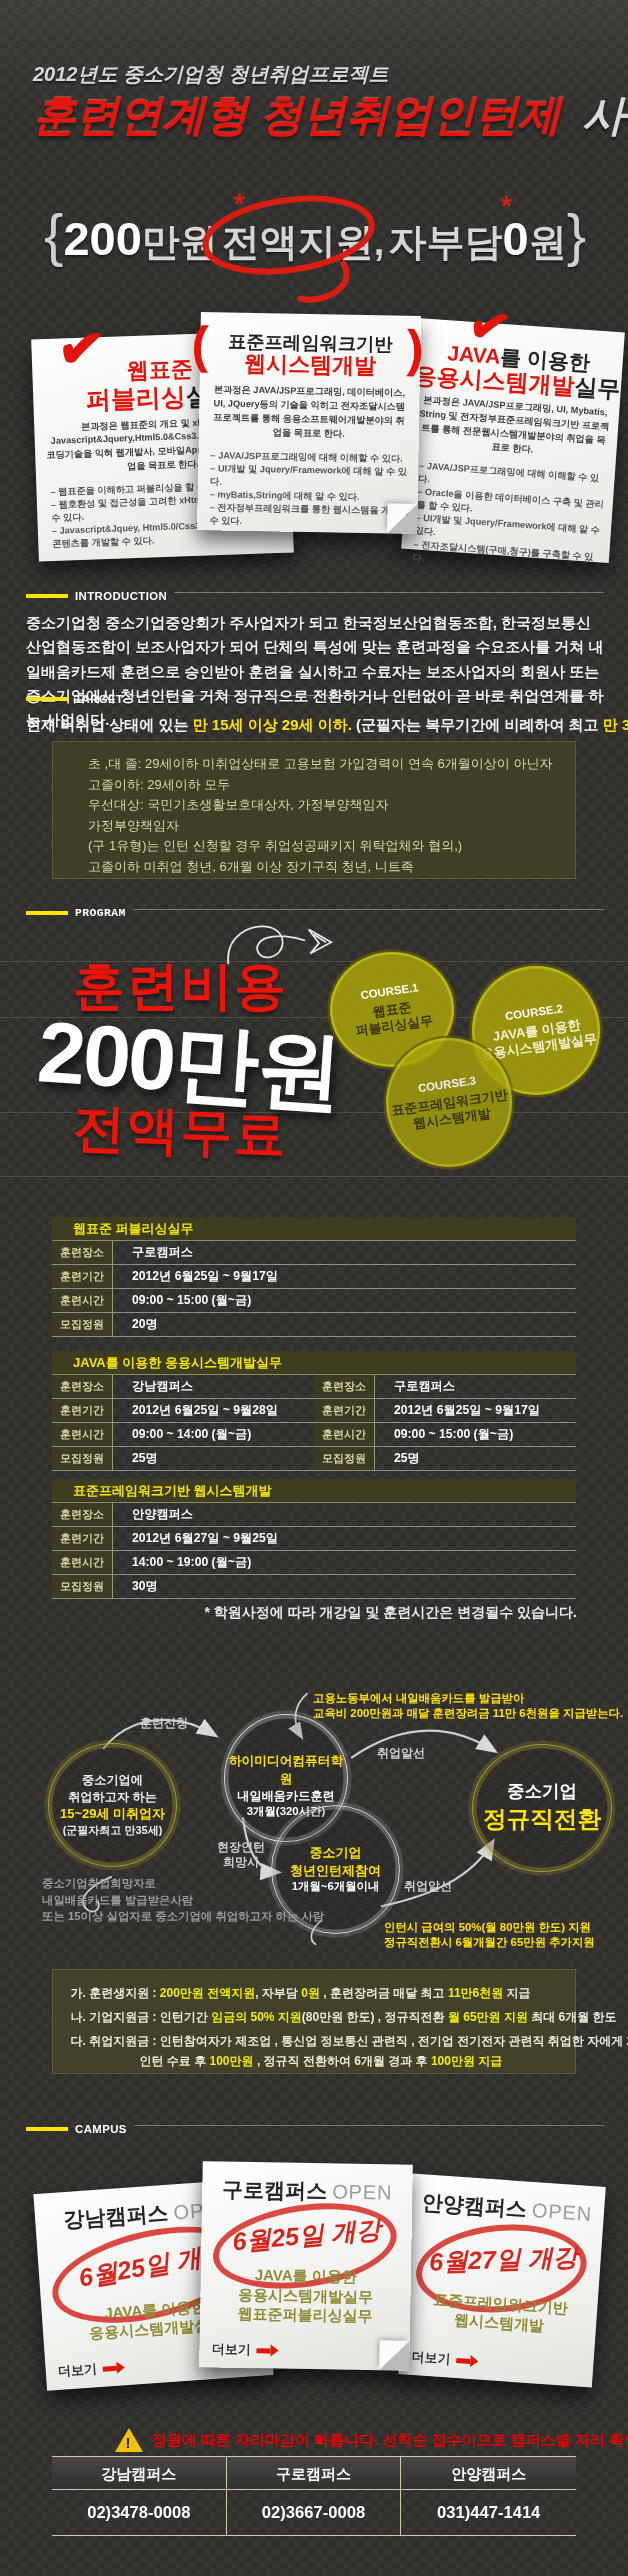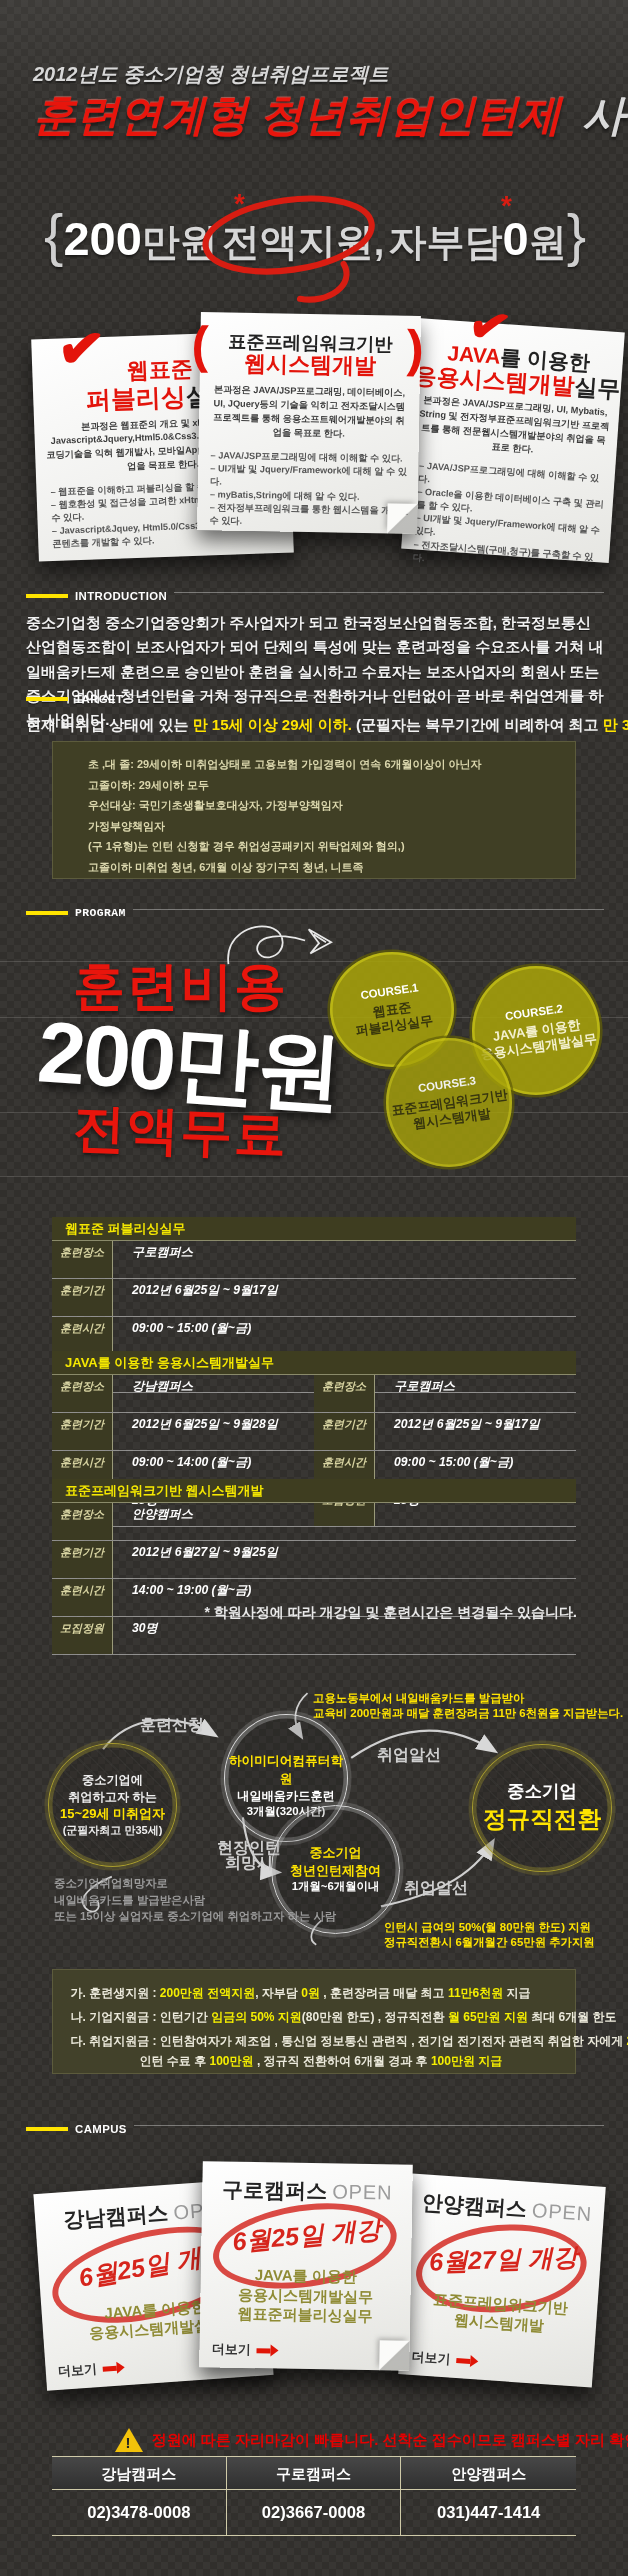--- a/index.html
+++ b/index.html
@@ -48,21 +48,21 @@
   .sec-head .bar { width:42px; height:4.4px; background:#ffe400; }
   .sec-head .lbl { color:#fff; font-weight:700; font-size:11.4px; letter-spacing:0.4px; }
   .sec-head .line { flex:1; height:0.9px; background:rgba(255,255,255,0.35); margin-top:-7px; }
 
   .intro-text { left:26px; top:611px; width:578px; font-size:15px; font-weight:700; color:#f2f2f2; line-height:1.62;
     text-shadow:0 0.9px 0.9px rgba(0,0,0,0.6); }
   .target-line { left:26px; top:716px; width:594px; font-size:15px; font-weight:700; color:#f2f2f2; white-space:nowrap; }
   .yhl { color:#ffe400; }
   .olive-box { left:52px; top:741px; width:524px; height:138px; background:#403f25; border:0.9px solid #5c5b3c;
     padding:12.2px 17.5px 0 35px; }
-  .olive-box div { font-size:11px; font-weight:700; color:#dbd7ad; line-height:20.5px; }
+  .olive-box div { font-size:13px; font-weight:400; color:#dbd7ad; line-height:20.5px; }
 
   
   .rule { position:absolute; left:0; width:629px; height:0.9px; background:rgba(255,255,255,0.14); }
   .big1 { left:73px; top:952px; font-size:52px; font-weight:900; color:#e8150c; letter-spacing:1.7px;
     text-shadow:0 2.6px 4.4px rgba(0,0,0,0.5); }
   .big2 { left:38px; top:994px; font-size:86px; font-weight:900; color:#fff; letter-spacing:-2.6px;
     transform:rotate(4deg); transform-origin:left center; text-shadow:4.4px 6.1px 8.7px rgba(0,0,0,0.6); white-space:nowrap; }
   .big3 { left:73px; top:1097px; font-size:52px; font-weight:900; color:#e8150c; letter-spacing:1.7px;
     transform:rotate(2deg); text-shadow:0 2.6px 4.4px rgba(0,0,0,0.5); }
   .pcircle { position:absolute; border-radius:50%; background:rgba(166,162,10,0.88);
@@ -70,32 +70,32 @@
     display:flex; align-items:center; justify-content:center; text-align:center; }
   .ptext { transform:rotate(-8deg); line-height:1.25; }
   .pc-no { color:#fff; font-weight:700; font-size:11.4px; margin-bottom:3.5px; }
   .pc-name { font-weight:800; font-size:13px; }
   .pc-dark .pc-name { color:#38360d; }
   .pc-light .pc-name { color:#f4f1d0; }
 
   
   .stable { position:absolute; left:52px; width:524px; }
   .thead { height:23.6px; background:#3e3d20; border-bottom:0.9px solid #8a8a6a; color:#f5e800; font-weight:800;
-    font-size:13px; line-height:23.6px; padding-left:13px; }
-  .trow { display:flex; height:38px; border-bottom:0.9px solid rgba(255,255,255,0.45);font-style:italic; }
+    font-size:13px; line-height:23.6px; padding-left:21px; }
+  .trow { display:flex; height:24px; border-bottom:0.9px solid rgba(255,255,255,0.45); }
   .lcell { width:61px; background:#3b3a22; color:#d8d4a2; font-size:11px; font-weight:700; text-align:center;
     line-height:23px; border-right:0.9px solid #9a9a7a; }
   .vcell { flex:1; color:#fff; font-size:12.2px; font-weight:700; line-height:23px; padding-left:19px; white-space:nowrap; }
   .half { width:262px; float:left; }
   .note { left:0; top:1604px; width:577px; text-align:right; font-size:14px; font-weight:700; color:#e8e8e8; }
 
   
   .ynote { position:absolute; font-size:11.4px; font-weight:700; color:#ffe400; line-height:15px; }
   .gnote { position:absolute; font-size:11.4px; font-weight:700; color:#9a9a9a; line-height:16.6px; }
-  .alabel { position:absolute; font-size:16px; font-weight:700; color:#cfcfcf; }
+  .alabel { position:absolute; font-size:12px; font-weight:700; color:#cfcfcf; }
   .dcircle { position:absolute; border-radius:50%; display:flex; align-items:center; justify-content:center;
     text-align:center; }
   .ring-y { border:1.7px solid #a99d2e; box-shadow:inset 0 0 0 3.5px rgba(169,157,46,0.35), 0 0 0 3.5px rgba(169,157,46,0.22);
     background:repeating-linear-gradient(45deg, rgba(255,255,255,0.03) 0 1.7px, transparent 1.7px 9.6px), rgba(30,29,22,0.25); }
   .ring-w { border:1.7px solid #d8d8d8; box-shadow:inset 0 0 0 3.5px rgba(216,216,216,0.3), 0 0 0 3.5px rgba(216,216,216,0.18);
     background:rgba(20,20,18,0.15); }
   .dcircle div { line-height:1.35; }
 
   
   .support-box { left:52px; top:1969px; width:524px; height:105px; background:#42412a; border:0.9px solid #5c5b3c;
@@ -410,21 +410,21 @@
       <div style="color:#fff; font-size:11.4px; font-weight:700;">1개월~6개월이내</div>
     </div>
   </div>
   <div class="dcircle ring-y" style="left:472px; top:1744px; width:140px; height:128px;">
     <div>
       <div style="color:#fff; font-size:17.5px; font-weight:800;">중소기업</div>
       <div style="color:#ffe400; font-size:23.6px; font-weight:900;">정규직전환</div>
     </div>
   </div>
 
-  <div class="gnote" style="left:54px; top:1875px;">
+  <div class="gnote" style="left:42px; top:1875px;">
     <div>중소기업취업희망자로</div>
     <div>내일배움카드를 발급받은사람</div>
     <div>또는 15이상 실업자로 중소기업에 취업하고자 하는 사람</div>
   </div>
   <div class="ynote" style="left:384px; top:1920px;">
     <div>인턴시 급여의 50%(월 80만원 한도) 지원</div>
     <div>정규직전환시 6월개월간 65만원 추가지원</div>
   </div>
 
   <div class="abs support-box">

